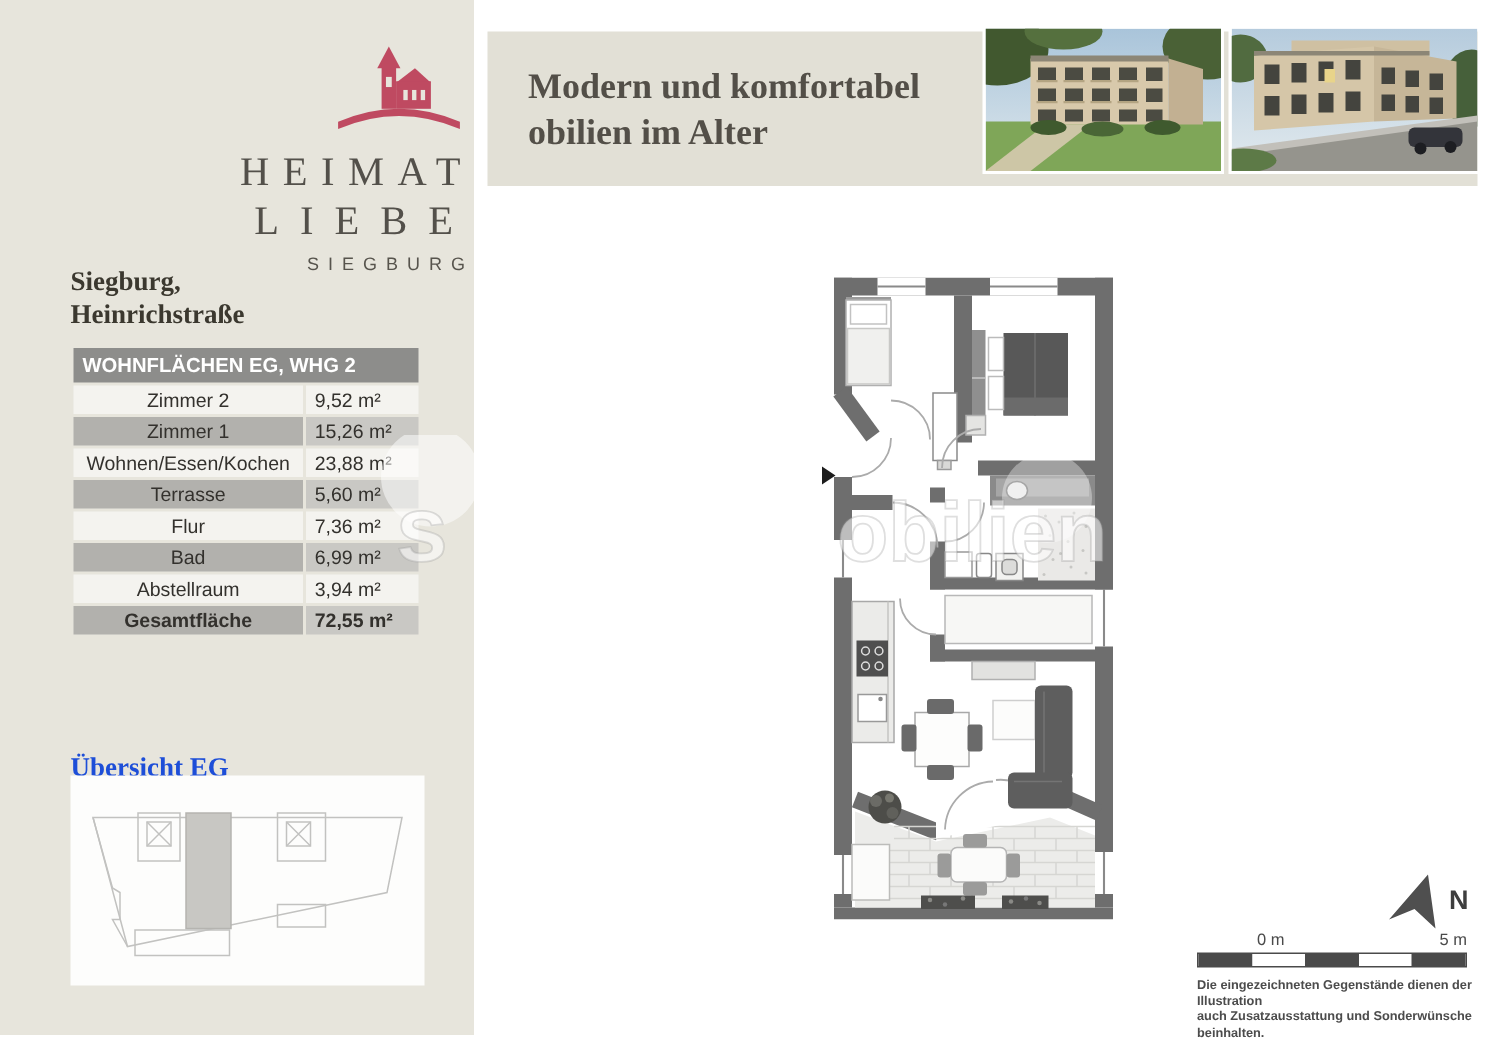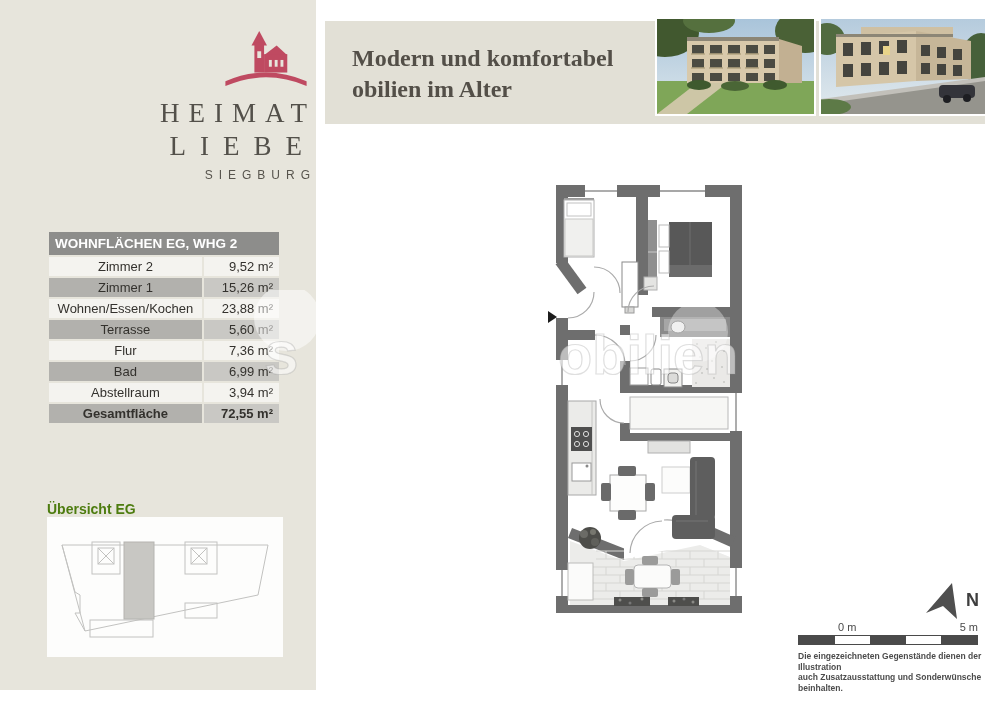--- a/index.html
+++ b/index.html
@@ -10,27 +10,27 @@
   .logo{position:absolute;left:0;top:30px;width:316px;text-align:right;color:#53504a;}
   .logo .brand1{font-family:"Liberation Serif","DejaVu Serif",serif;font-size:27px;letter-spacing:9px;margin-top:6px;}
   .logo .brand2{font-family:"Liberation Serif","DejaVu Serif",serif;font-size:27px;letter-spacing:14px;margin-top:2px;}
   .logo .brand3{font-size:12px;letter-spacing:6px;margin-top:6px;color:#57544d;}
   .address{position:absolute;left:47px;top:176px;font-family:"Liberation Serif","DejaVu Serif",serif;
            font-weight:bold;font-size:18px;line-height:22px;color:#3b382f;}
   table.areas{position:absolute;left:47px;top:230px;width:234px;border-collapse:separate;border-spacing:2px;background:transparent;font-size:13px;color:#33312d;}
   table.areas th{background:#8d8d8b;color:#fff;text-align:left;font-weight:bold;font-size:13.5px;padding:3px 6px;height:17px;}
   table.areas td{height:15px;padding:2px 6px;}
   table.areas td.lbl{width:142px;text-align:center;}
-  table.areas td.val{text-align:right;width:70px;}
+  table.areas td.val{width:70px;}
   tr.light td{background:#f4f3ef;}
   tr.shaded td.lbl{background:#b2b1ad;}
   tr.shaded td.val{background:#c9c8c4;}
   tr.total td{font-weight:bold;}
-  .ov-title{position:absolute;left:47px;top:501px;font-family:Liberation Sans, sans-serif;
-            font-weight:bold;font-size:14px;color:#4d7c0f;}
+  .ov-title{position:absolute;left:47px;top:501px;font-family:Liberation Serif, serif;
+            font-weight:bold;font-size:18px;color:#1d4ed8;}
   .ov-box{position:absolute;left:47px;top:517px;width:236px;height:140px;background:#fdfdfc;}
   
   .banner{position:absolute;left:325px;top:21px;width:660px;height:103px;background:#e2e0d6;}
   .banner-title{position:absolute;left:27px;top:22px;font-family:"Liberation Serif","DejaVu Serif",serif;
                 font-weight:bold;font-size:24px;line-height:31px;color:#534f48;}
   .photo{position:absolute;top:19px;height:95px;box-shadow:0 0 0 2px #fff;overflow:hidden;}
   .photo1{left:657px;width:157px;}
   .photo2{left:821px;width:164px;}
   
   .plan{position:absolute;left:546px;top:185px;}
@@ -65,20 +65,24 @@
         <rect x="53" y="31" width="3" height="7" fill="#e7e5dc"></rect>
         <rect x="59" y="31" width="3" height="7" fill="#e7e5dc"></rect>
         <rect x="65" y="31" width="3" height="7" fill="#e7e5dc"></rect>
         <path d="M 8 53 Q 50 35 92 53 L 92 58 Q 50 40 8 58 Z" fill="#bf4a61"></path>
       </svg>
       <div class="brand1">HEIMAT</div>
       <div class="brand2">LIEBE</div>
       <div class="brand3">SIEGBURG</div>
     </div>
 
+    <div class="address">
+      <div>Siegburg,</div>
+      <div>Heinrichstraße</div>
+    </div>
 
     <table class="areas">
       <thead>
         <tr>
             <th colspan="2">WOHNFLÄCHEN EG, WHG 2</th>
           </tr>
       </thead>
       <tbody>
           <tr class="light">
             <td class="lbl">Zimmer 2</td>

